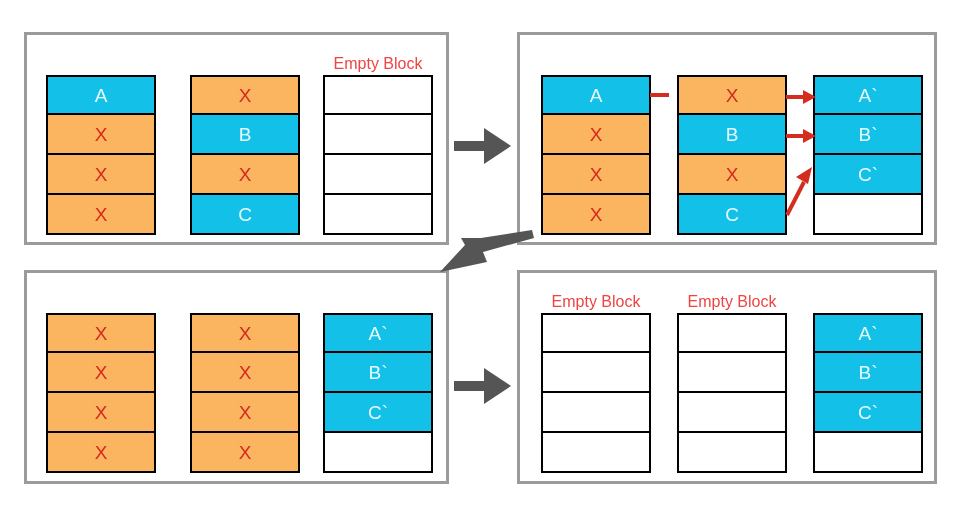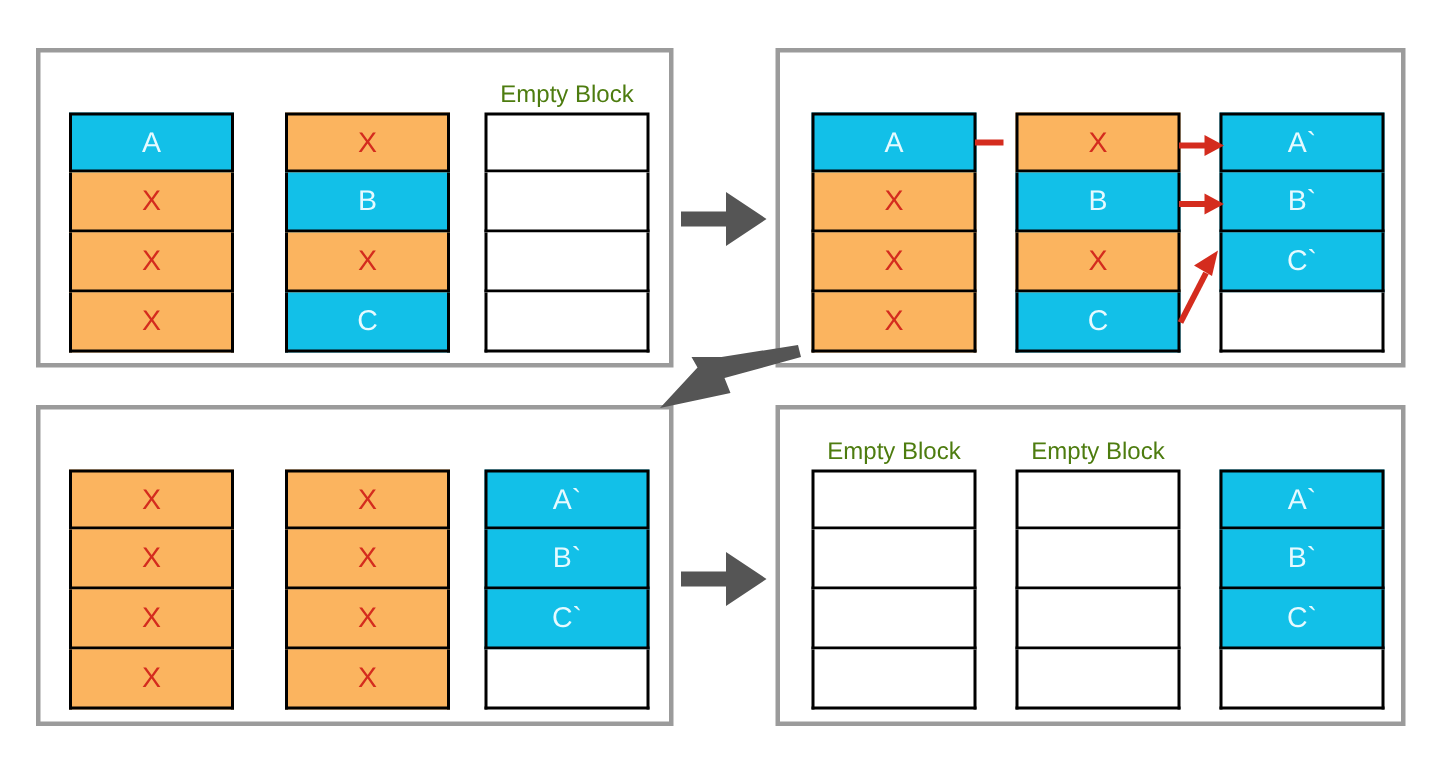--- a/index.html
+++ b/index.html
@@ -45,21 +45,21 @@
   .cell.orange .glyph{color:#d42c1e;font-weight:400;}
   .cell.cyan .glyph{color:#e6faff;font-weight:400;}
 
   .stack-label{
     position:absolute;
     left:0;
     bottom:100%;
     width:100%;
     text-align:center;
     font-size:16px;
-    color:#4d7c0f;
+    color:#ef4444;
     white-space:nowrap;
     margin-bottom:2px;
   }
 
   
   .gray-arrow{position:absolute;}
 
   
   .red-layer{position:absolute;left:0;top:0;width:959px;height:517px;pointer-events:none;}
 </style>

